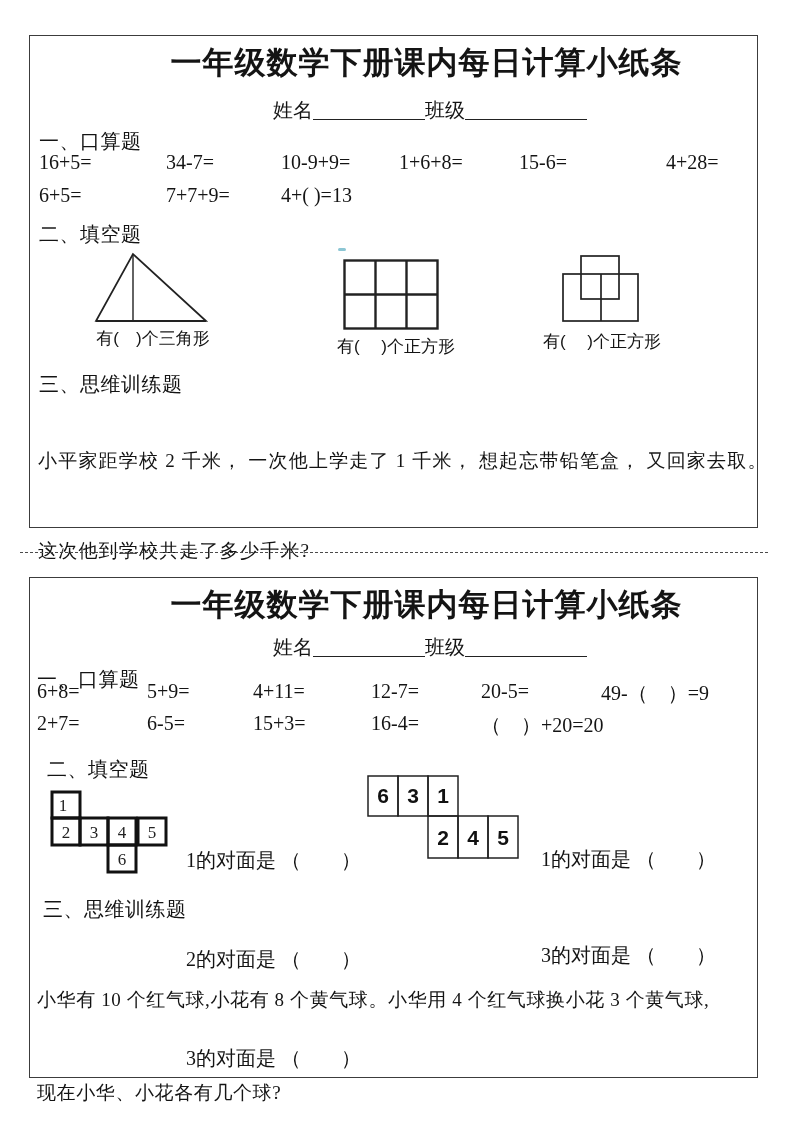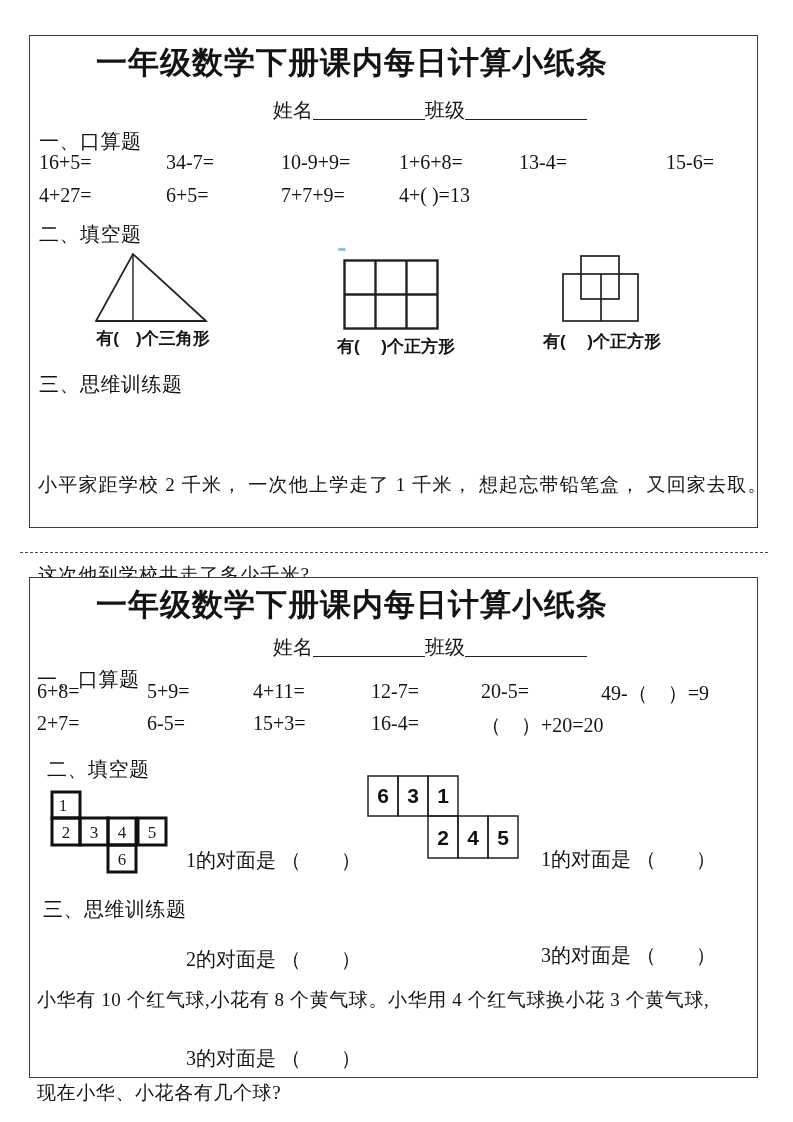--- a/index.html
+++ b/index.html
@@ -8,21 +8,21 @@
     font-family:"Liberation Serif","DejaVu Serif",serif;color:#141414;
     overflow:hidden;
   }
   .sheet{
     position:absolute;left:29px;width:729px;background:#fff;
     border:1.5px solid #3c3c3c;box-sizing:border-box;
   }
   #sheet1{top:35px;height:493px;}
   #sheet2{top:577px;height:501px;}
   .sheet-title{
-    position:absolute;top:6px;left:0;right:0;
+    position:absolute;top:6px;left:0;right:0;text-align:center;
     font-family:"Liberation Sans","DejaVu Sans",sans-serif;
     font-weight:bold;font-size:31px;letter-spacing:1px;
     padding-left:66px;box-sizing:border-box;white-space:pre;
   }
   .name-line{position:absolute;left:243px;font-size:20px;white-space:pre;text-align:right;}
   #sheet1 .name-line{top:61px;}
   #sheet2 .name-line{top:56px;}
   .blank-line{display:inline-block;border-bottom:1.5px solid #222;height:19px;vertical-align:-3px;}
   .blank-name{width:112px;}
   .blank-class{width:122px;}
@@ -30,21 +30,21 @@
     position:absolute;font-weight:normal;font-size:20px;white-space:pre;
     font-family:"Liberation Sans","DejaVu Sans",sans-serif;letter-spacing:0.5px;
   }
   .oral{
     position:absolute;display:grid;font-size:20px;white-space:pre;
   }
   #s1-oral{left:9px;top:115px;grid-template-columns:127px 115px 118px 120px 147px auto;grid-auto-rows:33px;}
   #s2-oral{left:7px;top:102px;grid-template-columns:110px 106px 118px 110px 120px auto;grid-auto-rows:32px;}
   .oral-cell{white-space:pre;}
   .fig-label{
-    position:absolute;font-weight:bold;font-size:17px;text-align:center;width:130px;
+    position:absolute;font-weight:normal;font-size:17px;text-align:center;width:130px;
     font-family:"Liberation Sans","DejaVu Sans",sans-serif;white-space:pre;
   }
   .think-text{position:absolute;font-size:19px;line-height:30px;white-space:pre;letter-spacing:1.2px;}
   #sheet2 .think-text{line-height:31px;letter-spacing:0.6px;}
   .q-block{position:absolute;font-size:20px;white-space:pre;}
   #q-block1{left:156px;top:200px;line-height:33px;}
   #q-block2{left:511px;top:201px;line-height:32px;}
   .net-digit{font-family:"Liberation Serif","DejaVu Serif",serif;font-size:17px;fill:#222;}
   .net2-digit{font-family:"Liberation Sans","DejaVu Sans",sans-serif;font-weight:bold;font-size:21px;fill:#111;}
   .divider{
@@ -63,23 +63,22 @@
 
   <div class="name-line"><span>姓名</span><span class="blank-line blank-name"></span><span>班级</span><span class="blank-line blank-class"></span></div>
 
   <div class="heading" style="left:9px;top:92px;">一、口算题</div>
 
   <div class="oral" id="s1-oral">
     <span class="oral-cell">16+5=</span>
     <span class="oral-cell">34-7=</span>
     <span class="oral-cell">10-9+9=</span>
     <span class="oral-cell">1+6+8=</span>
-    <span class="oral-cell">13-4=</span>
     <span class="oral-cell">15-6=</span>
-    <span class="oral-cell">4+27=</span>
+    <span class="oral-cell">4+28=</span>
     <span class="oral-cell">6+5=</span>
     <span class="oral-cell">7+7+9=</span>
     <span class="oral-cell">4+( )=13</span>
   </div>
 
   <div class="heading" style="left:9px;top:185px;">二、填空题</div>
 
   <div class="artifact"></div>
 
   <svg style="left:64px;top:215px;" width="116" height="74" viewBox="0 0 116 74">
@@ -98,21 +97,21 @@
   <div class="fig-label" style="left:301px;top:299px;">有(　 )个正方形</div>
 
   <svg style="left:531px;top:216px;" width="82" height="72" viewBox="0 0 82 72">
     <rect x="2" y="22" width="75" height="47" fill="none" stroke="#222" stroke-width="1.7"></rect>
     <line x1="40" y1="22" x2="40" y2="69" stroke="#222" stroke-width="1.7"></line>
     <rect x="20" y="4" width="38" height="43" fill="none" stroke="#222" stroke-width="1.7"></rect>
   </svg>
   <div class="fig-label" style="left:507px;top:294px;">有(　 )个正方形</div>
 
   <div class="heading" style="left:9px;top:335px;">三、思维训练题</div>
-  <div class="think-text" style="left:8px;top:374px;font-family:Liberation Serif, serif;">
+  <div class="think-text" style="left:8px;top:350px;font-family:Liberation Serif, serif;">
     <div>小平家距学校 2 千米， 一次他上学走了 1 千米， 想起忘带铅笔盒， 又回家去取。</div>
     <div>这次他到学校共走了多少千米?</div>
   </div>
 </div>
 
 <div class="divider"></div>
 
 <div class="sheet" id="sheet2">
 
   <div class="sheet-title">一年级数学下册课内每日计算小纸条</div>

